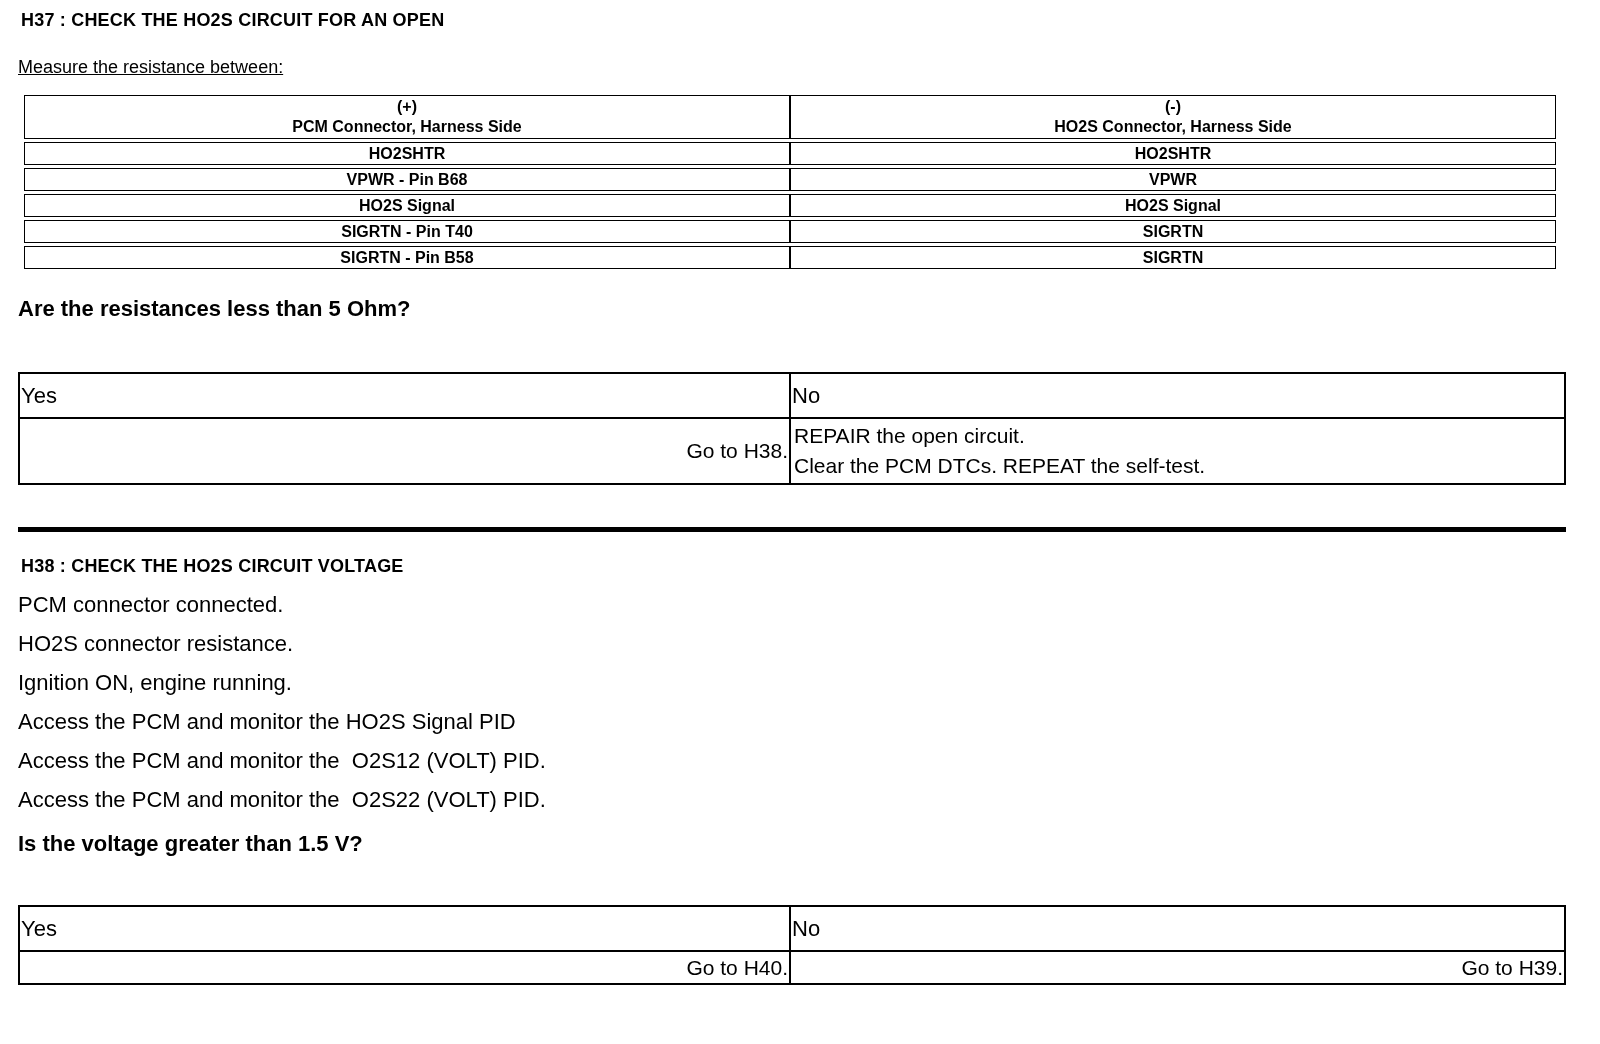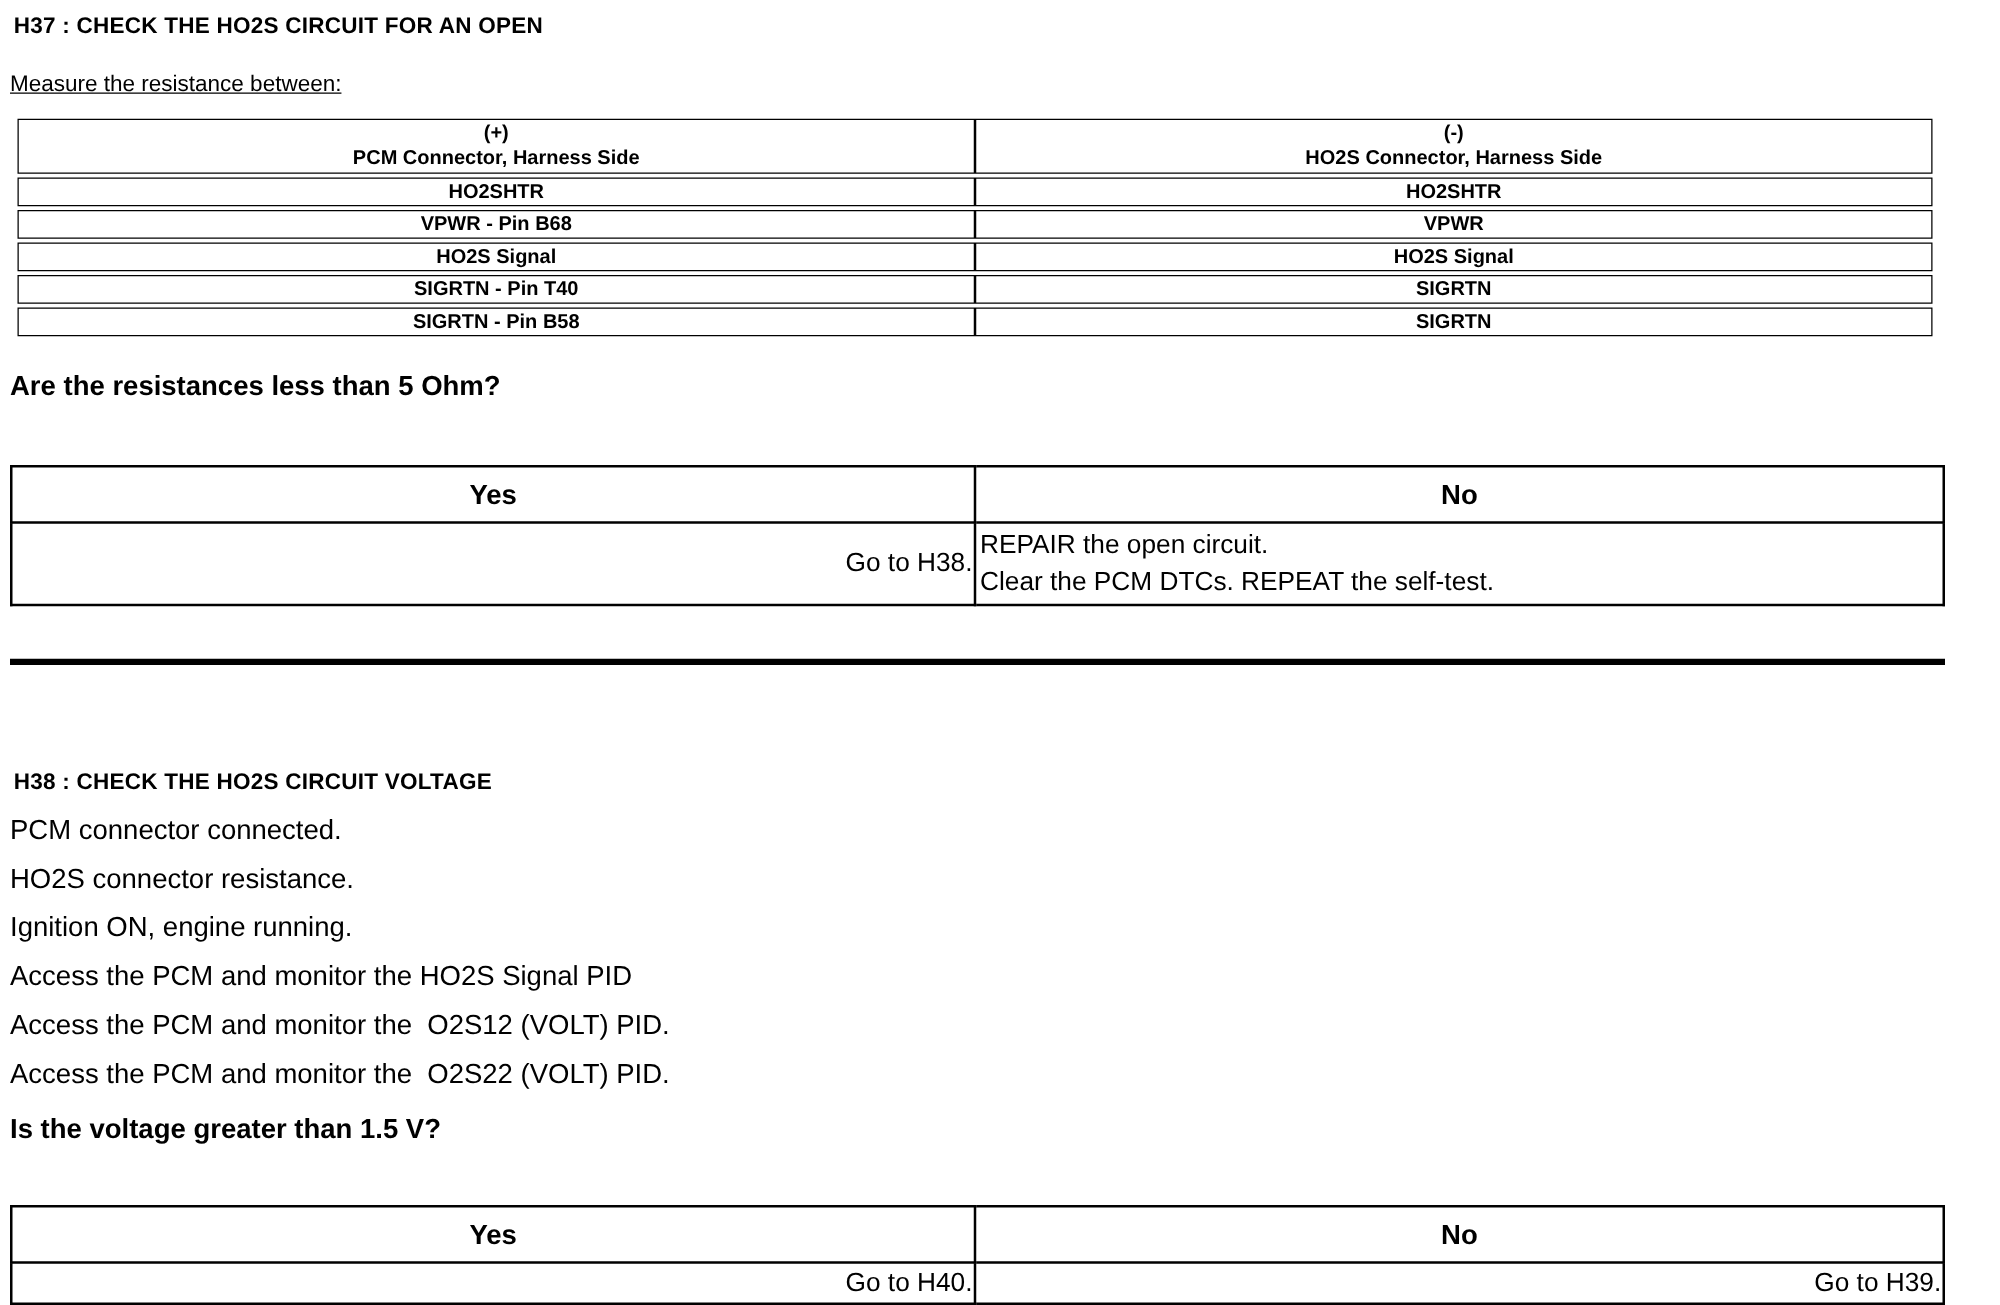--- a/index.html
+++ b/index.html
@@ -4,21 +4,21 @@
 <style>
   * { box-sizing: border-box; }
   html, body { margin: 0; padding: 0; background: #ffffff; }
   body {
     font-family: "Liberation Sans", sans-serif;
     color: #000;
     width: 1600px;
     height: 1044px;
     overflow: hidden;
   }
-  .page { padding: 8px 12px 0 8px; }
+  .page { padding: 8px 12px 0 18px; }
 
   .section-heading {
     font-size: 18px;
     font-weight: bold;
     margin: 2px 0 0 3px;
     letter-spacing: 0.2px;
   }
   .intro {
     font-size: 18px;
     margin: 26px 0 0 0;
@@ -58,22 +58,22 @@
 
   
   table.dec {
     border-collapse: collapse;
     width: 1548px;
     font-size: 21px;
     table-layout: fixed;
   }
   table.dec th, table.dec td { border: 2px solid #000; }
   table.dec th {
-    font-weight: bold;
-    text-align: center;
+    font-weight: normal;
+    text-align: left;
     height: 45px;
     font-size: 22px;
   }
   table.dec td { text-align: right; height: 33px; }
   #dec-h37 { margin-top: 50px; }
   #dec-h37 td { height: 64px; }
   #dec-h37 td.action-no {
     text-align: left;
     vertical-align: top;
     padding: 2px 4px 2px 3px;
@@ -81,21 +81,21 @@
   }
 
   .thick-rule {
     width: 1548px;
     height: 5px;
     background: #000;
     border: none;
     margin: 42px 0 0 0;
   }
 
-  .section2-heading { margin-top: 83px; }
+  .section2-heading { margin-top: 24px; }
 
   .steps { margin-top: 8px; font-size: 22px; }
   .steps .step { line-height: 39px; white-space: pre; }
 
   #dec-h38 { margin-top: 48px; }
 
   .q2 { margin-top: 12px; }
 </style>
 </head>
 <body>

